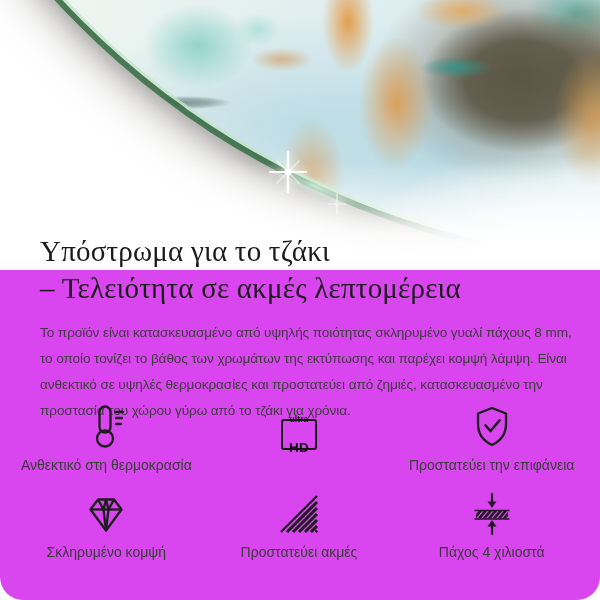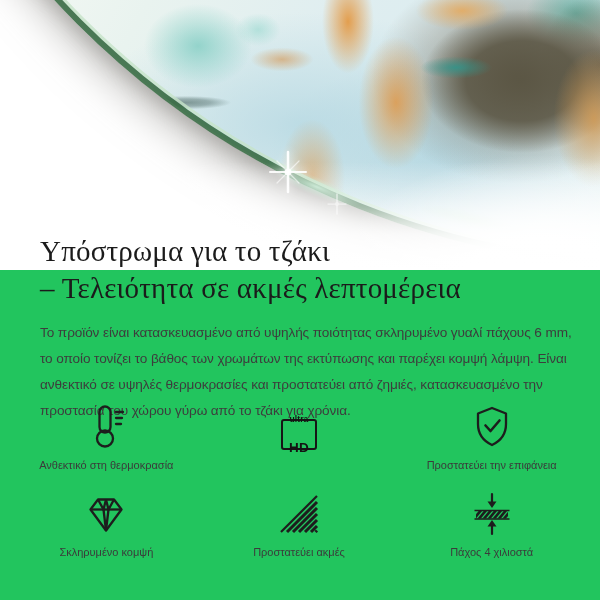--- a/index.html
+++ b/index.html
@@ -2,21 +2,21 @@
 <html><head>
 <meta charset="utf-8">
 <style>
   html, body { margin: 0; padding: 0; overflow: hidden; }
   body {
     width: 600px; height: 600px;
     background: #ffffff;
     font-family: "Liberation Sans", sans-serif;
     position: relative;
   }
-  .page { position: absolute; inset: 0; width: 600px; height: 600px; background: #22c55e; }
+  .page { position: absolute; inset: 0; width: 600px; height: 600px; background: #d946ef; border-radius: 23px; }
 
   
   .hero {
     position: absolute; left: 0; top: 0; width: 600px; height: 270px;
     overflow: hidden; background: #fff;
   }
   .disc-geom {
     position: absolute; width: 1660px; height: 1660px;
     left: -166px; top: -1393px; border-radius: 50%;
     box-sizing: border-box;
@@ -92,21 +92,21 @@
     white-space: nowrap; letter-spacing: -0.1px;
   }
 
   
   .features {
     position: absolute; left: 10px; top: 404px; width: 578px; z-index: 10;
     display: grid; grid-template-columns: repeat(3, 1fr); row-gap: 18px;
   }
   .cell { display: flex; flex-direction: column; align-items: center; }
   .icon-box { height: 46px; display: flex; align-items: flex-end; justify-content: center; margin-bottom: 8px; }
-  .cell .label { font-size: 11px; color: #3b3b3b; line-height: 15px; text-align: center; }
+  .cell .label { font-size: 14px; color: #3b3b3b; line-height: 15px; text-align: center; }
   .ico { stroke: #1d1d1d; fill: none; stroke-width: 2.3; }
   .uhd-badge {
     width: 36px; height: 31px; box-sizing: border-box;
     border: 2.6px solid #161616; border-radius: 3px;
     display: flex; flex-direction: column; align-items: center; justify-content: center;
     line-height: 1; color: #141414;
   }
   .uhd-top { font-size: 8.5px; font-weight: bold; letter-spacing: 0.1px; }
   .uhd-bottom { font-size: 13.5px; font-weight: bold; letter-spacing: 0.3px; margin-top: 18px; }
 </style>
@@ -136,21 +136,21 @@
         <line x1="4" y1="22" x2="40" y2="22" stroke-width="2.5" opacity="0.9"></line>
       </g>
       <circle cx="22" cy="22" r="4" fill="#ffffff" opacity="0.9"></circle>
     </svg>
     <div class="hero-fade"></div>
   </div>
 
   <div class="content">
     <h1 class="title"><span>Υπόστρωμα για το τζάκι</span><br><span>– Τελειότητα σε ακμές λεπτομέρεια</span></h1>
     <div class="desc">
-      <div class="desc-line">Το προϊόν είναι κατασκευασμένο από υψηλής ποιότητας σκληρυμένο γυαλί πάχους 6 mm,</div>
+      <div class="desc-line">Το προϊόν είναι κατασκευασμένο από υψηλής ποιότητας σκληρυμένο γυαλί πάχους 8 mm,</div>
       <div class="desc-line">το οποίο τονίζει το βάθος των χρωμάτων της εκτύπωσης και παρέχει κομψή λάμψη. Είναι</div>
       <div class="desc-line">ανθεκτικό σε υψηλές θερμοκρασίες και προστατεύει από ζημιές, κατασκευασμένο την</div>
       <div class="desc-line">προστασία του χώρου γύρω από το τζάκι για χρόνια.</div>
     </div>
   </div>
 
   <div class="features">
 
     <div class="cell">
       <div class="icon-box">

